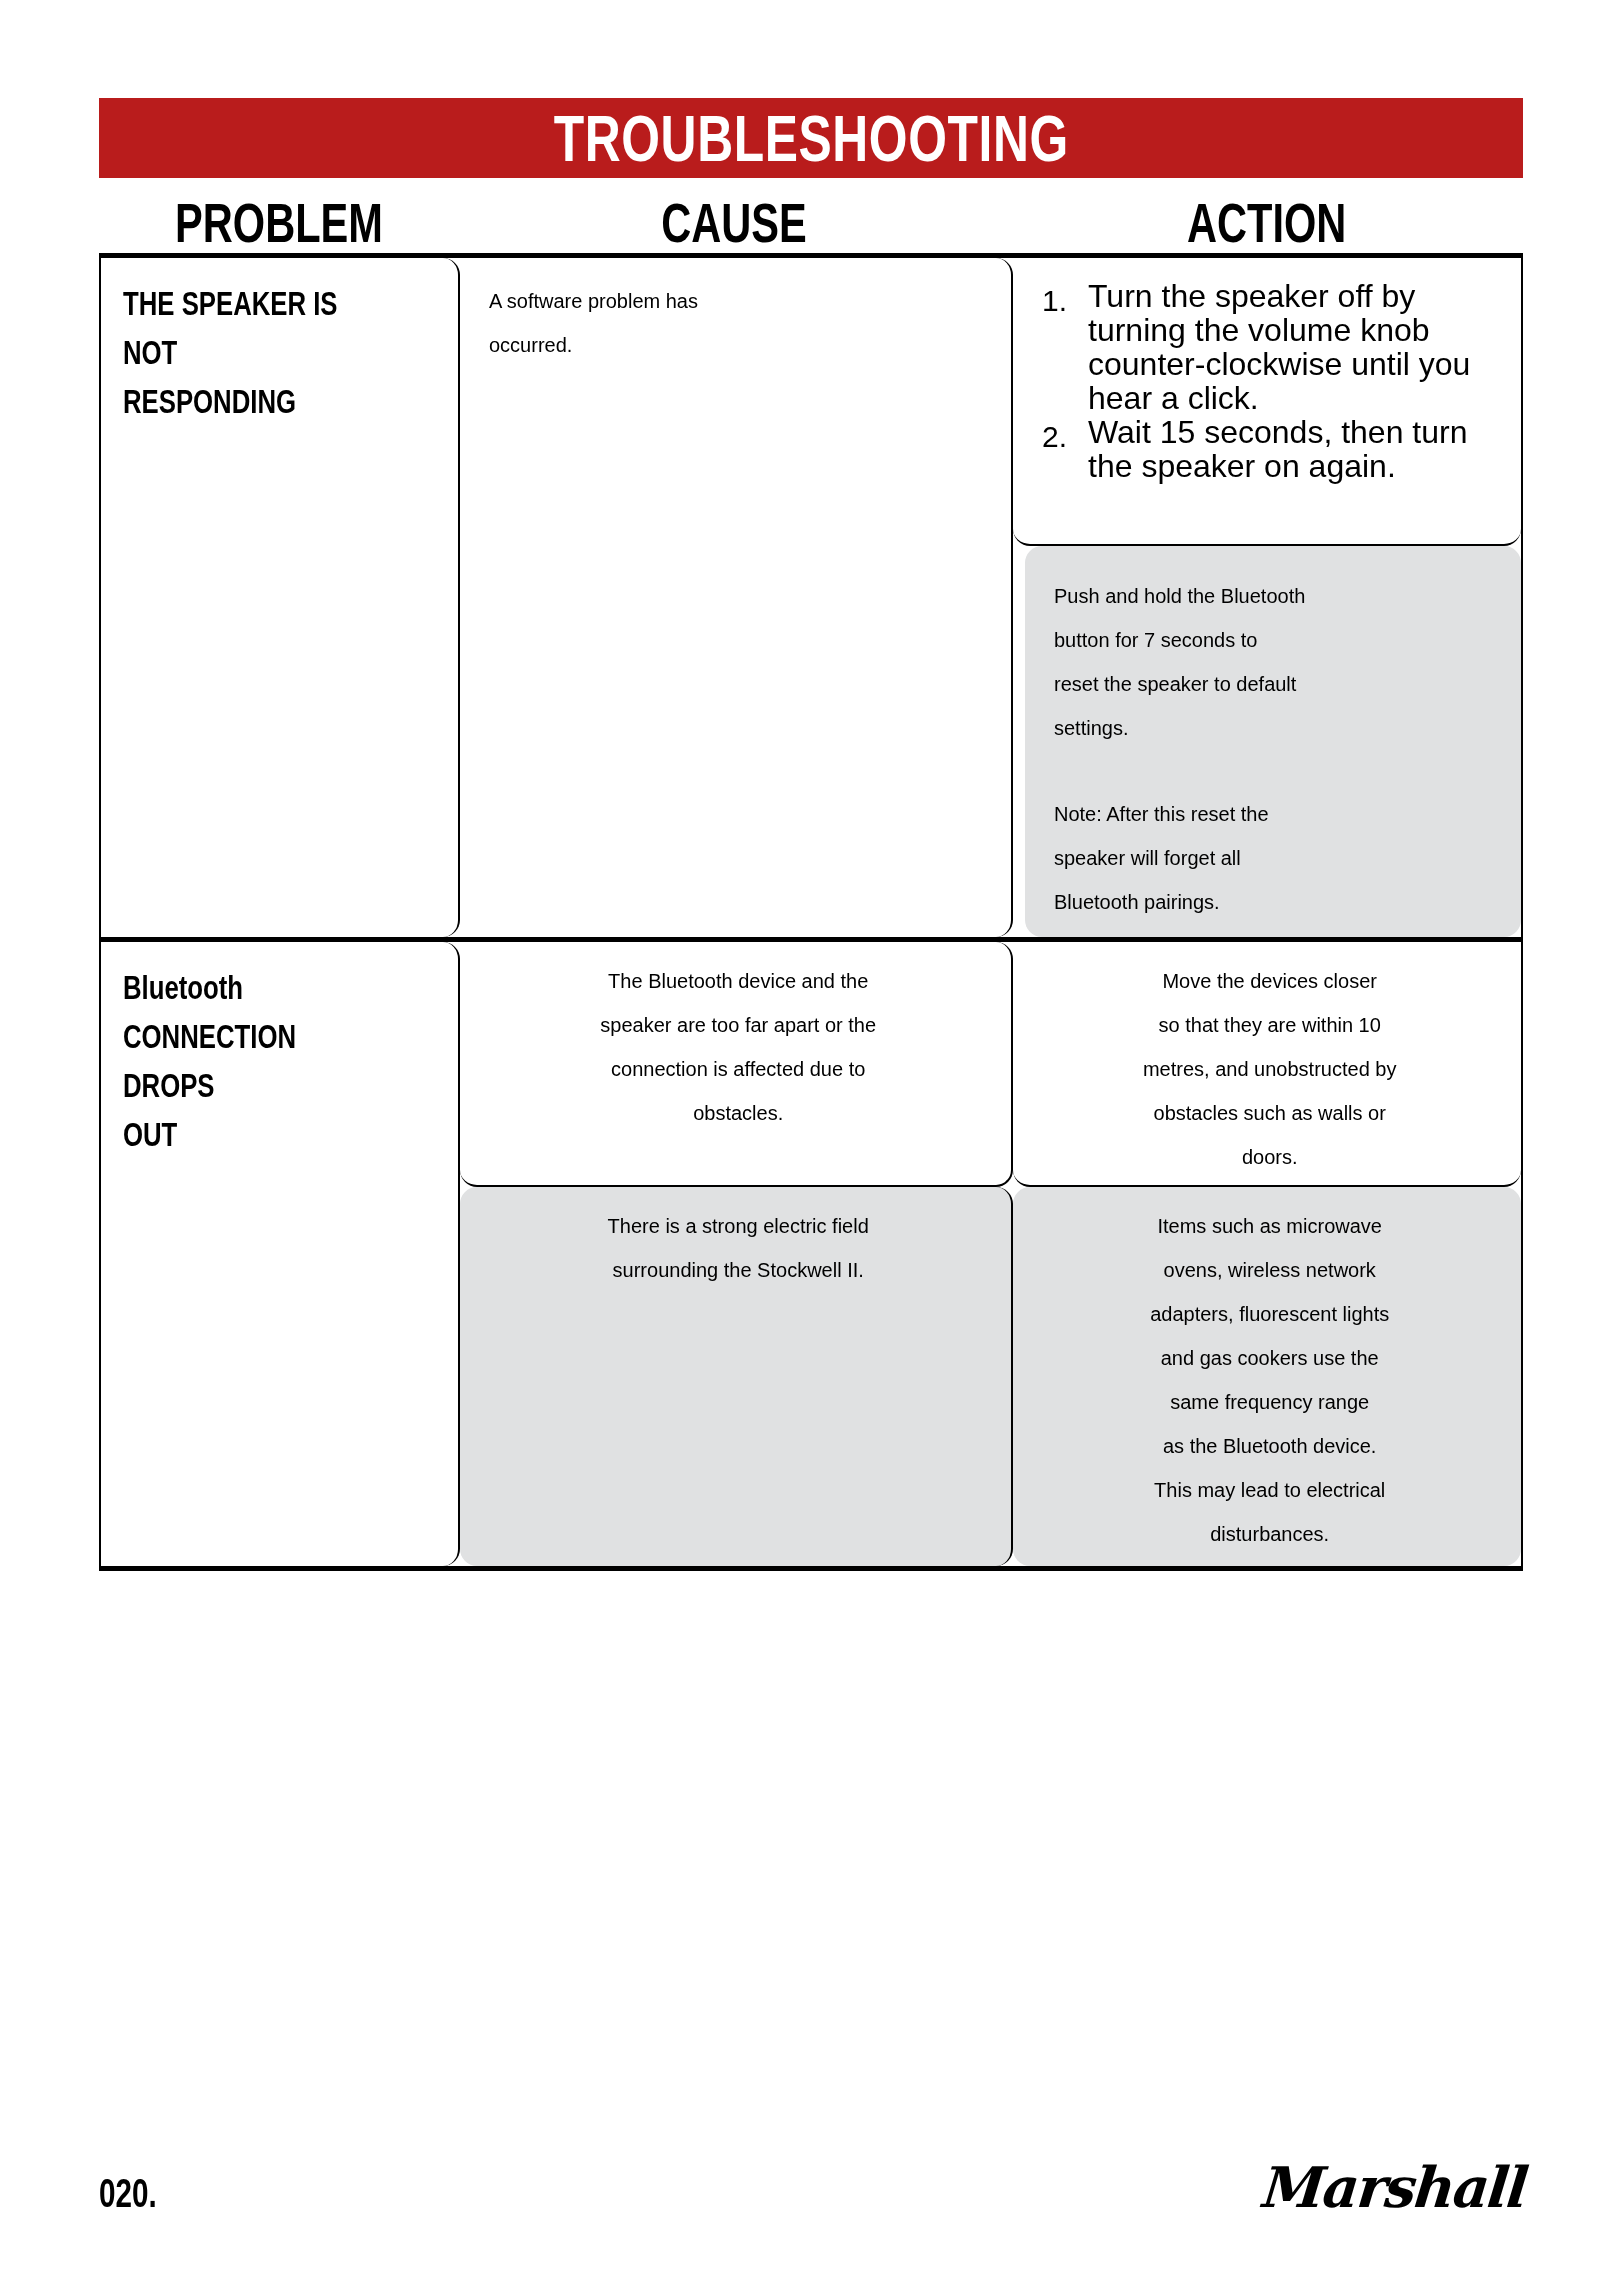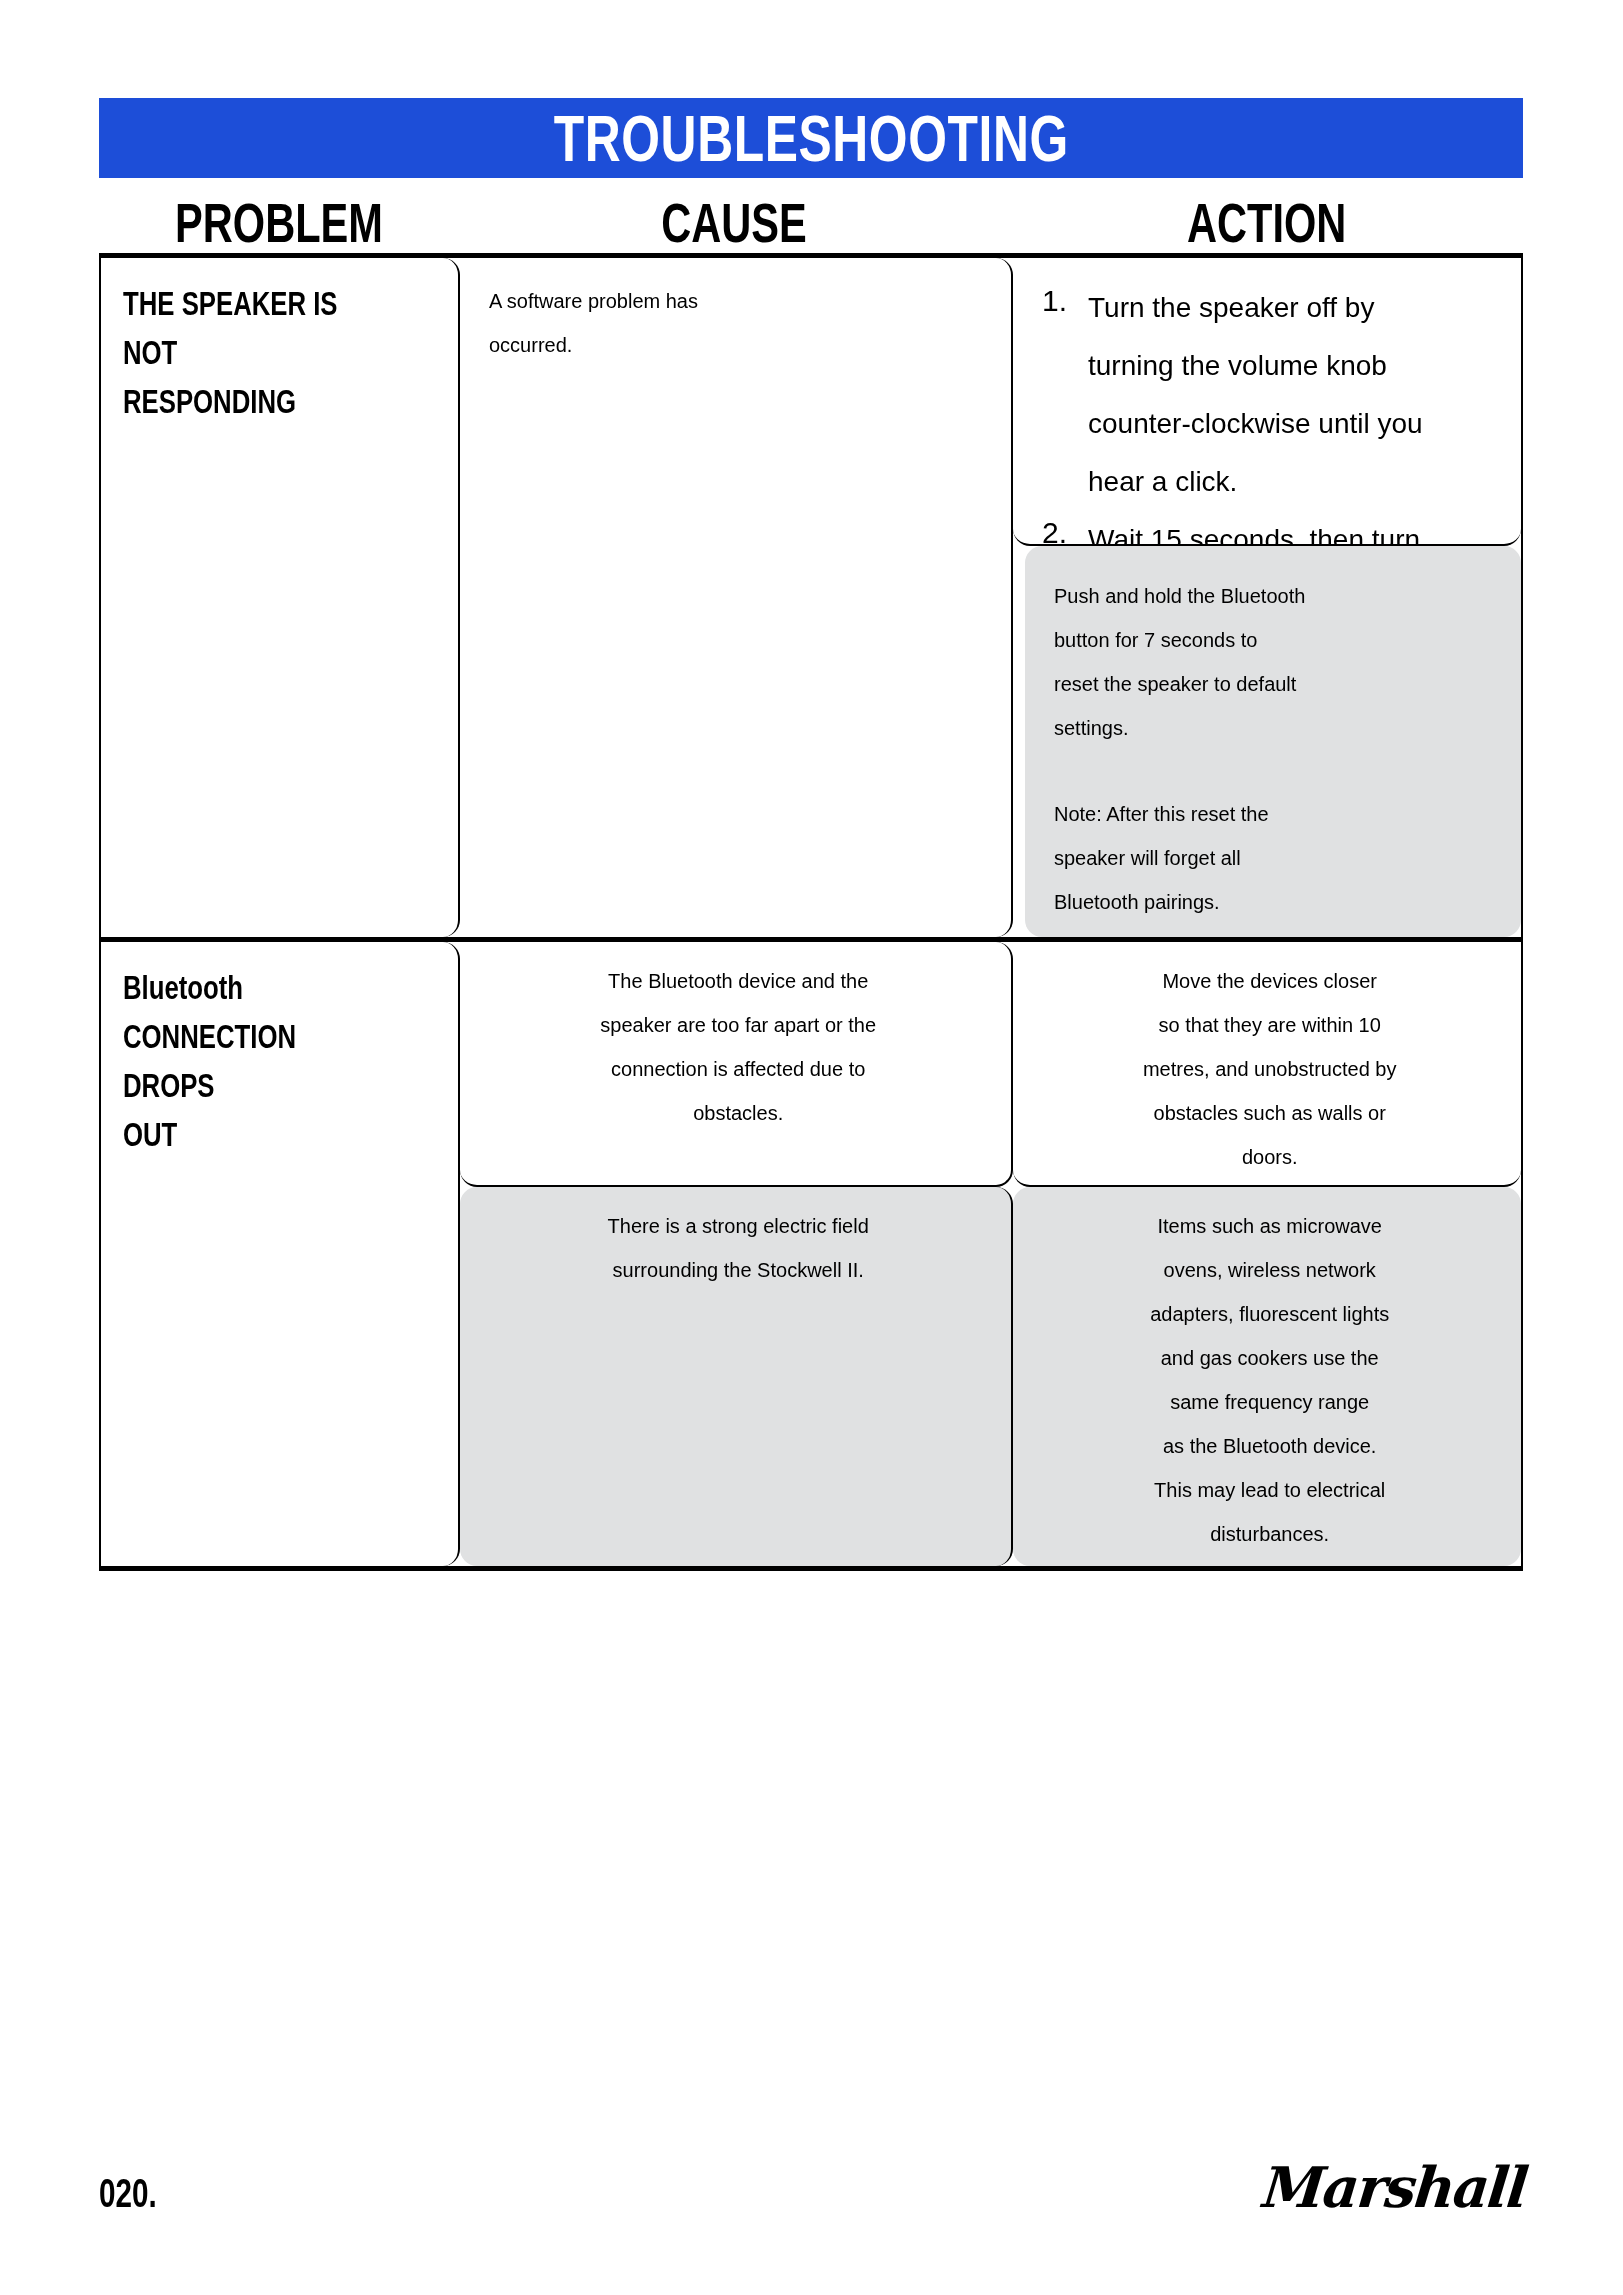--- a/index.html
+++ b/index.html
@@ -12,21 +12,21 @@
     font-family: "Liberation Sans", sans-serif;
     color: #000000;
     overflow: hidden;
   }
 
   
   .banner {
     position: absolute;
     left: 99px; top: 98px;
     width: 1424px; height: 80px;
-    background: #1d4ed8;
+    background: #b91c1c;
     display: flex; align-items: center; justify-content: center;
   }
   .banner-title {
     display: inline-block;
     color: #ffffff;
     font-weight: bold;
     font-size: 60px;
     letter-spacing: 0.7px;
     transform: scale(0.83, 1.08);
     transform-origin: center center;
@@ -99,22 +99,22 @@
 
   .steps { }
   .step { display: flex; }
   .step-num {
     flex: 0 0 46px;
     font-size: 30px;
     line-height: 44px;
   }
   .step-text {
     flex: 1 1 auto;
-    font-size: 28px;
-    line-height: 58px;
+    font-size: 32px;
+    line-height: 34px;
     white-space: pre-line;
   }
 
   
   .footer {
     position: absolute;
     left: 99px; right: 100px; top: 2133px;
     height: 92px;
     display: flex;
     justify-content: space-between;

